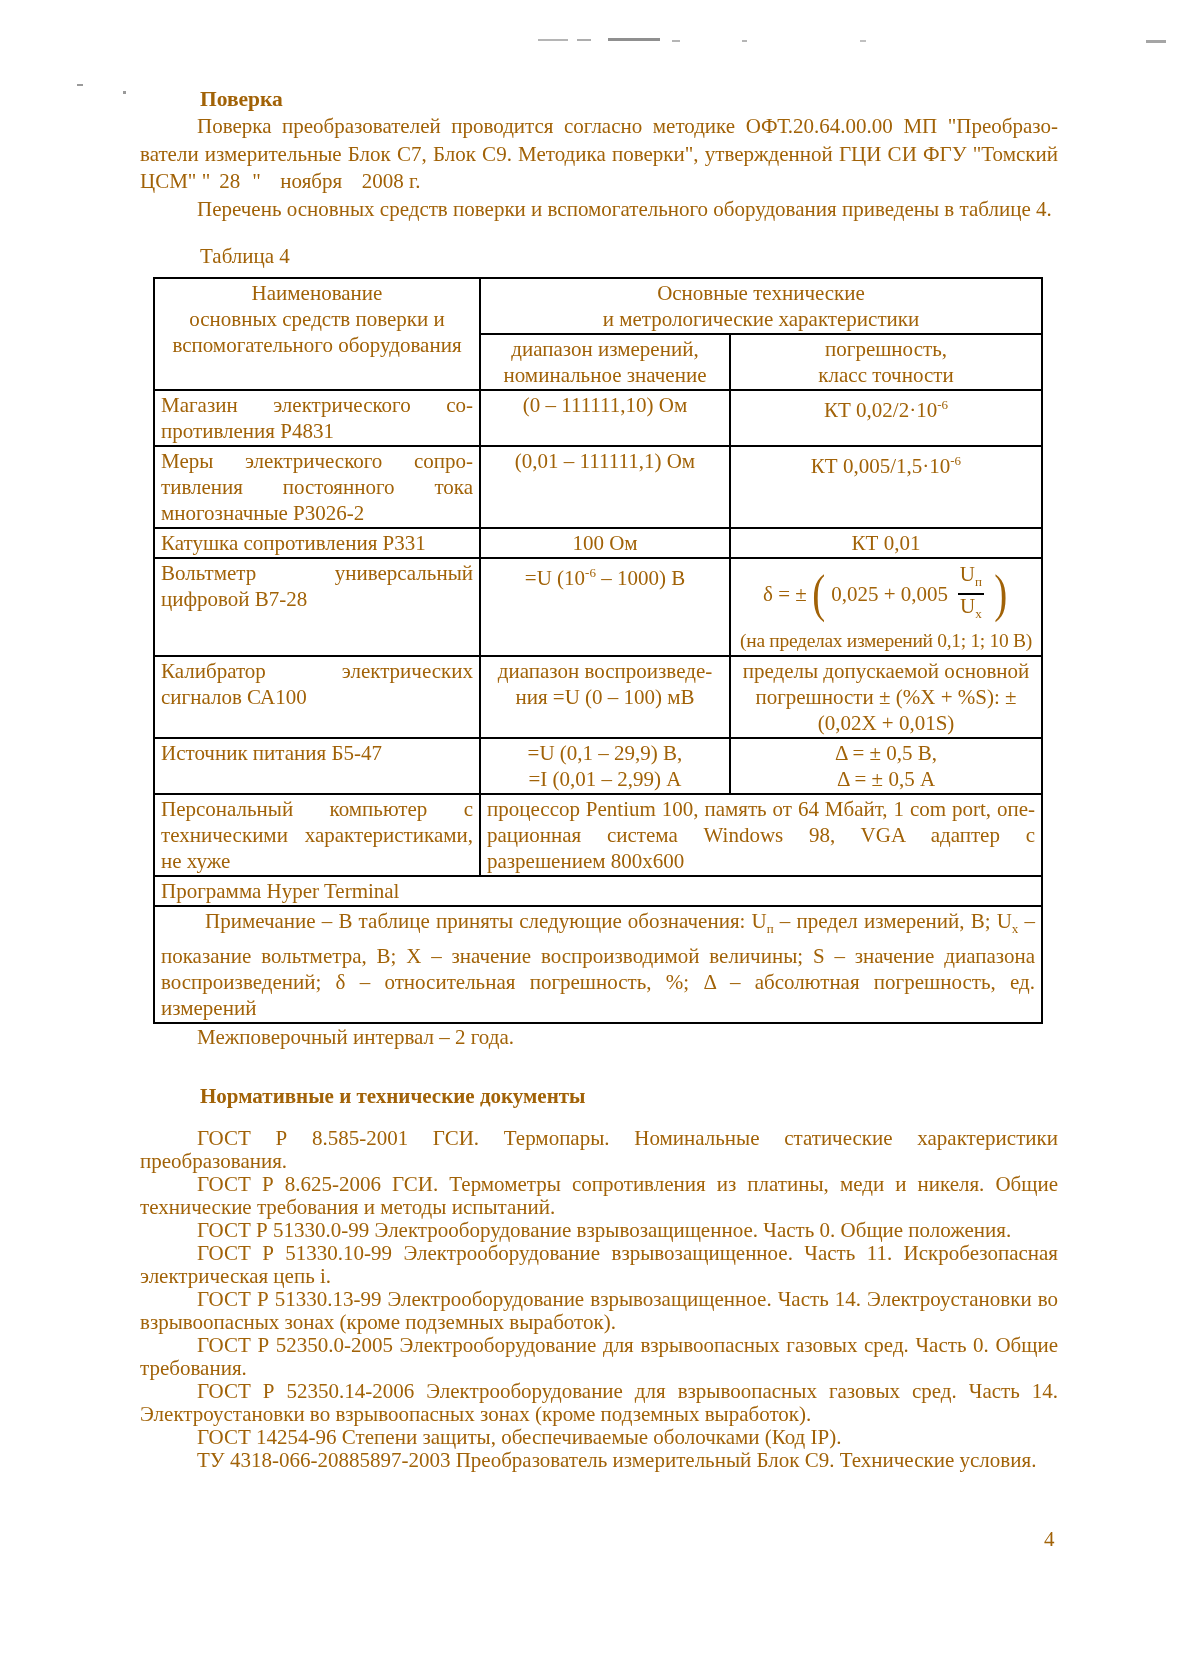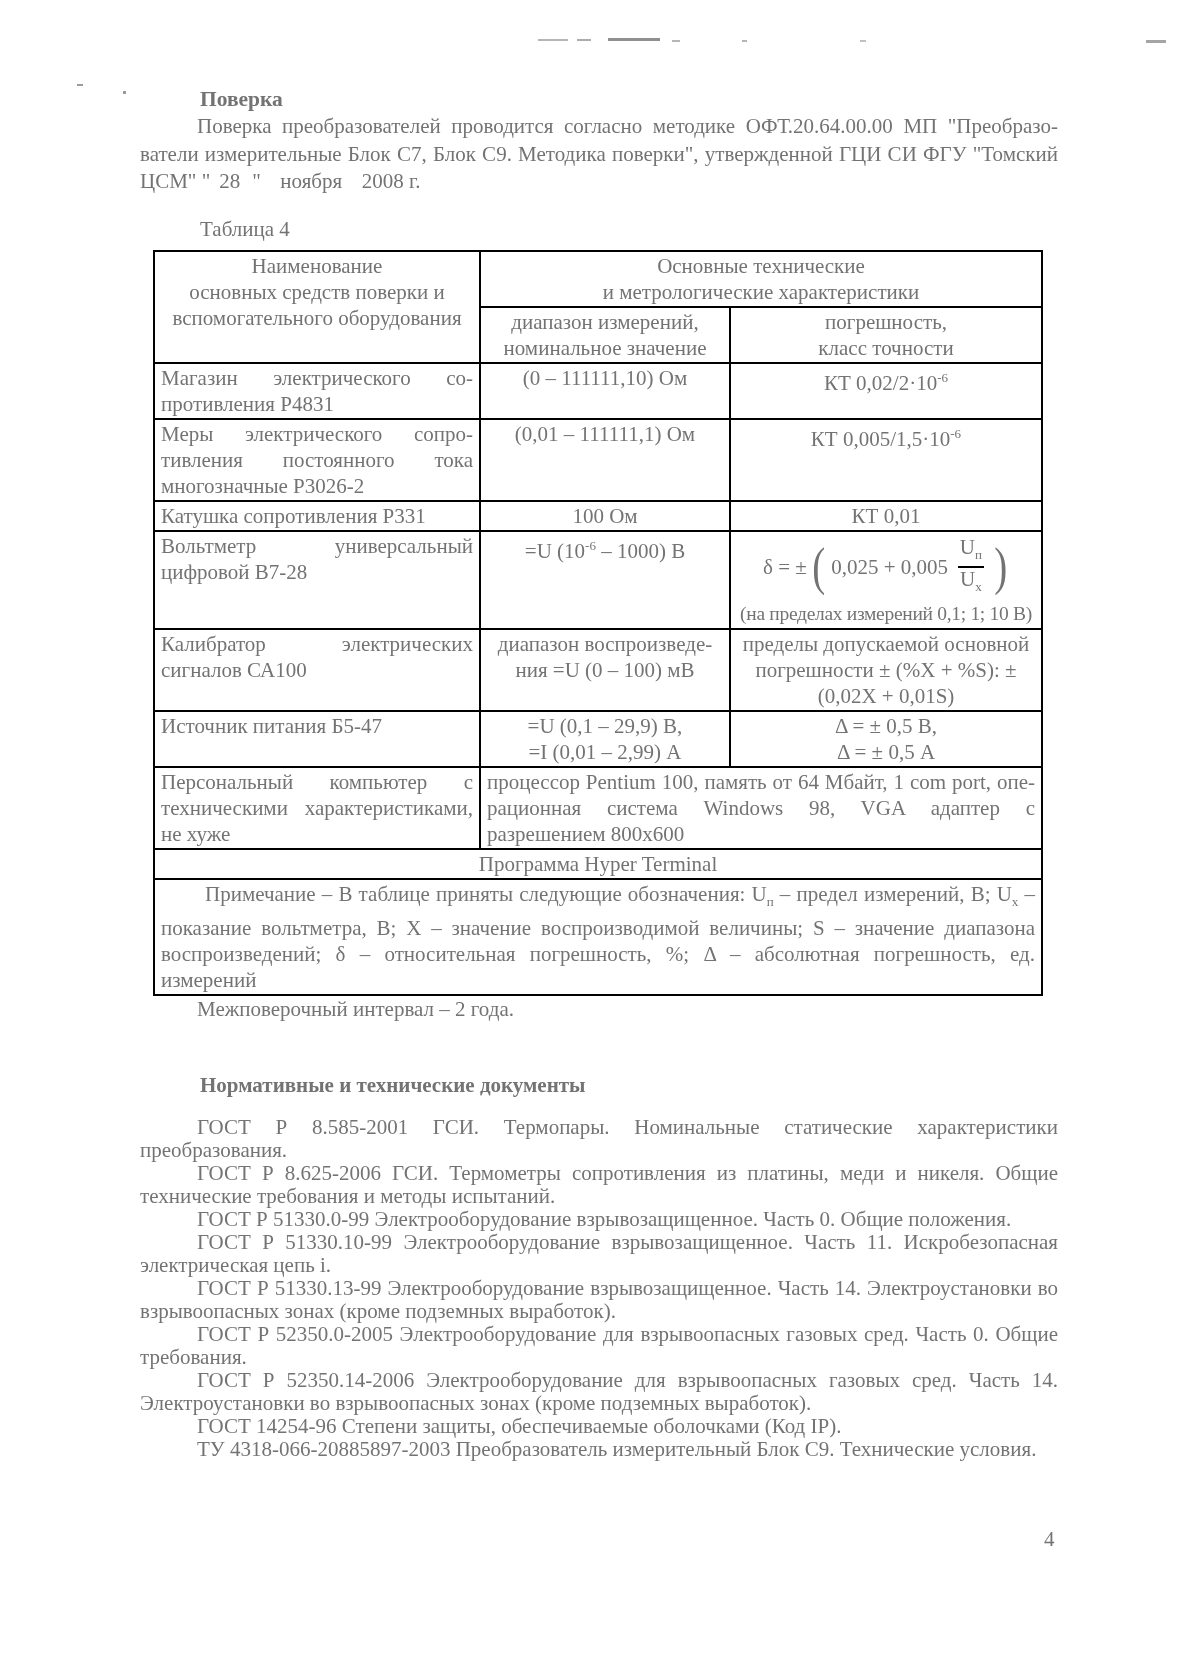--- a/index.html
+++ b/index.html
@@ -1,51 +1,51 @@
 <!DOCTYPE html>
 <html><head>
 <meta charset="utf-8">
 <style>
   html,body { margin:0; padding:0; background:#888; }
   .page {
     position:relative; width:1191px; height:1666px; margin:0 auto;
-    background:#ffffff; color:#737373;
+    background:#ffffff; color:#a16207;
     font-family:"Liberation Serif", serif; font-size:21px;
     overflow:hidden;
   }
   .content { position:absolute; left:140px; top:86px; width:918px; }
 
   .h-title { font-weight:700; font-size:21.5px; margin:0 0 0 60px; line-height:27px; }
   p.body-par { margin:0; text-align:justify; text-indent:57px; line-height:27.5px; }
   .mt { margin-top:17px; }
 
   .tbl-label { margin:20px 0 7px 60px; line-height:27px; }
 
   table.main { border-collapse:collapse; margin-left:13px; width:888px; table-layout:fixed; }
   table.main td { border:2px solid #000; padding:1px 6px; vertical-align:top; line-height:26px; }
   td.hdr { text-align:center; vertical-align:middle; line-height:26px;margin-left:42px; }
   .blk { display:block; }
   td.cell-name { text-align:justify; }
   td.cell-c { text-align:center; }
-  td.cell-l { text-align:center; }
+  td.cell-l { text-align:left; }
   td.note-cell { text-align:justify; text-indent:44px; padding:3px 8px 5px 8px; line-height:26.5px; }
   sup { font-size:13px; }
   sub { font-size:13px; }
 
   .v-formula { display:flex; align-items:center; justify-content:center; margin-top:3px; }
   .f-lhs { margin-right:3px; }
   .f-paren { font-size:52px; font-weight:400; line-height:58px; transform:scaleX(0.75); }
   .f-body { margin:0 2px 0 4px; }
   .frac { display:inline-flex; flex-direction:column; align-items:center; line-height:23px; margin:0 8px; }
   .frac .den { border-top:2px solid #000; padding:0 2px; }
   .f-caption { text-align:center; white-space:nowrap; font-size:19.5px; letter-spacing:-0.3px; line-height:27px; margin:2px -5px 0 -5px; }
 
   .interval { margin-top:22px; }
 
-  .docs-heading { font-weight:700; margin:48px 0 17px 60px; line-height:27px; }
+  .docs-heading { font-weight:700; margin:32px 0 17px 60px; line-height:27px; }
   .docs p { margin:0; text-align:justify; text-indent:57px; line-height:23px; }
 
   .page-num { position:absolute; left:1044px; top:1526px; line-height:27px; }
 
   .blank { text-underline-offset:4px; padding:0 9px; }
   .blank-day { padding:0 12px 0 9px; }
 
   .art { position:absolute; background:#9a9a9a; }
 </style>
 </head>
@@ -62,20 +62,21 @@
   <div class="art" style="left:1146px;top:40px;width:20px;height:3px;background:#a5a5a5;"></div>
   <div class="art" style="left:77px;top:84px;width:6px;height:2px;background:#9a9a9a;"></div>
   <div class="art" style="left:123px;top:91px;width:3px;height:3px;background:#9a9a9a;"></div>
 
   <div class="content">
 
     <div class="h-title">Поверка</div>
 
     <p class="body-par mt"><span>Поверка преобразователей проводится согласно методике ОФТ.20.64.00.00 МП "Преобразо­ватели измерительные Блок С7, Блок С9. Методика поверки", утвержденной ГЦИ СИ ФГУ "Том­ский ЦСМ" "</span><span class="blank blank-day">28</span><span>"</span>&nbsp; <span class="blank">ноября</span>&nbsp; <span>2008 г.</span></p>
 
+    <p class="body-par">Перечень основных средств поверки и вспомогательного оборудования приведены в таблице 4.</p>
 
     <div class="tbl-label">Таблица 4</div>
 
     <table class="main">
       <colgroup>
           <col style="width:326px">
           <col style="width:250px">
           <col style="width:312px">
         </colgroup>
 

